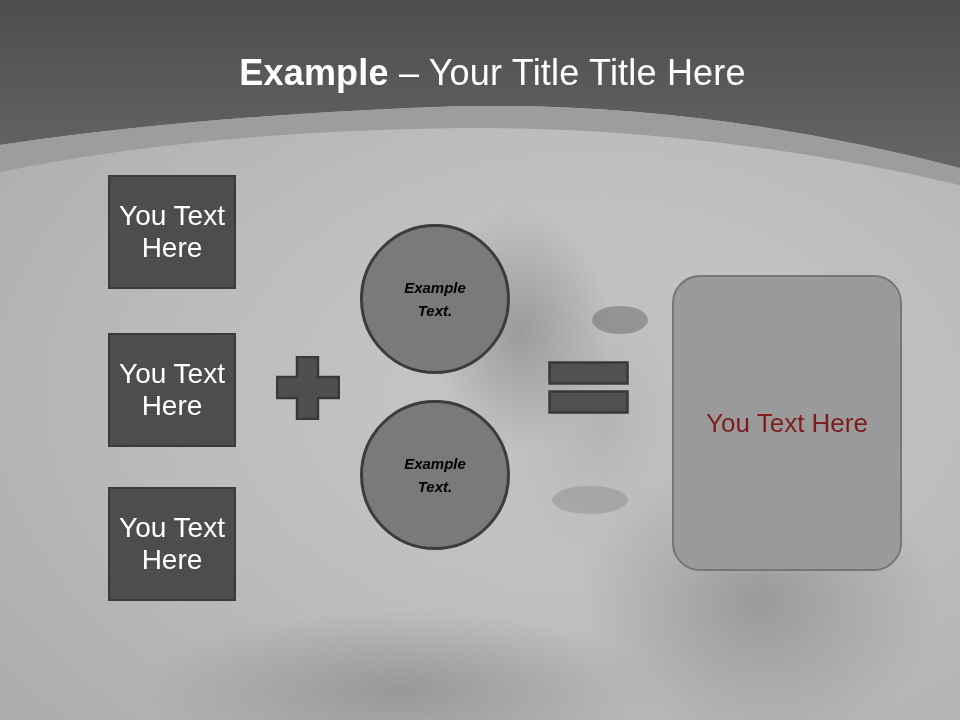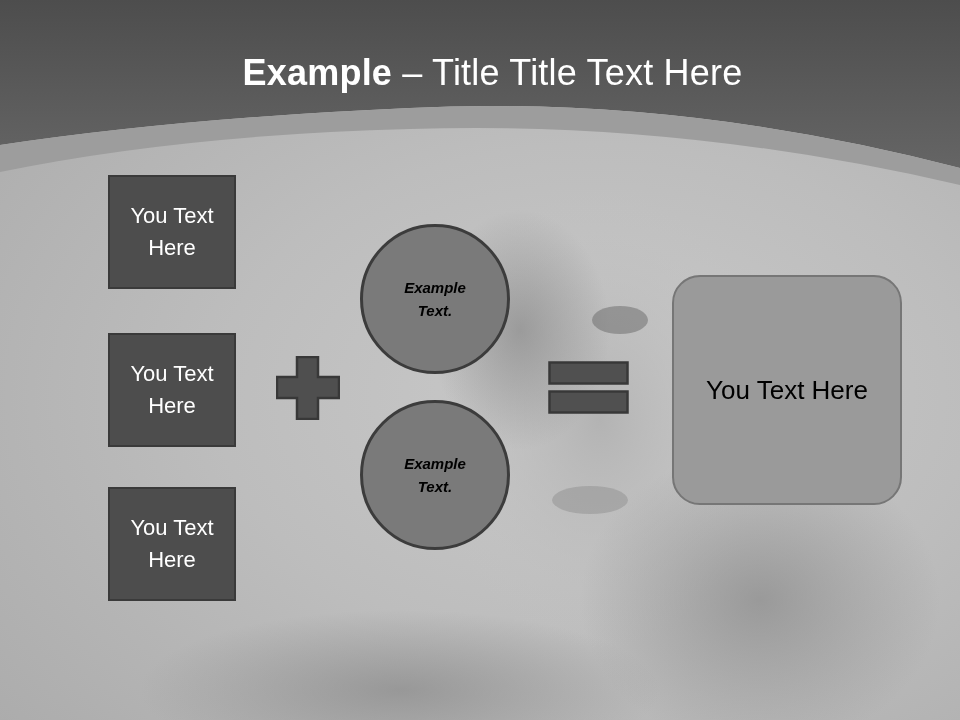--- a/index.html
+++ b/index.html
@@ -6,26 +6,26 @@
   body { width:960px; height:720px; overflow:hidden; font-family:"Liberation Sans", sans-serif; }
   .slide { position:relative; width:960px; height:720px; overflow:hidden;
     background: radial-gradient(ellipse at 62% 55%, #c9c9c9 0%, #bdbdbd 45%, #a9a9a9 100%); }
   .bg-photo { position:absolute; inset:0; }
   .header { position:absolute; left:0; top:0; width:960px; height:200px; }
   .title { position:absolute; left:0; top:52px; width:985px; text-align:center; color:#ffffff;
     font-size:36px; letter-spacing:0.2px; }
   .title b { font-weight:bold; }
   .box { position:absolute; width:128px; box-sizing:border-box; background:#4d4d4d;
     border:2px solid #3a3a3a; color:#ffffff; display:flex; align-items:center; justify-content:center;
-    text-align:center; font-size:22px; line-height:32px; }
+    text-align:center; font-size:28px; line-height:32px; }
   .circle { position:absolute; width:150px; height:150px; border-radius:50%; box-sizing:border-box;
     background:#7a7a7a; border:3px solid #3c3c3c; color:#000000; display:flex; align-items:center;
     justify-content:center; text-align:center; font-weight:bold; font-style:italic; font-size:15px; line-height:23px; }
-  .result { position:absolute; left:672px; top:275px; width:230px; height:230px; box-sizing:border-box;
-    background:#9a9a9a; border:2px solid #767676; border-radius:28px; color:#000000;
+  .result { position:absolute; left:672px; top:275px; width:230px; height:296px; box-sizing:border-box;
+    background:#9a9a9a; border:2px solid #767676; border-radius:28px; color:#7f1d1d;
     display:flex; align-items:center; justify-content:center; font-size:26px; }
   .sym { position:absolute; }
 </style>
 </head>
 <body>
 
 <div class="slide">
 
   <svg class="bg-photo" width="960" height="720" viewBox="0 0 960 720">
     <defs>
@@ -53,21 +53,21 @@
         <stop offset="1" stop-color="#656565"></stop>
       </linearGradient>
     </defs>
     <path d="M0,0 H960 V200 H0 Z" fill="none"></path>
     <path d="M0,175 Q430,60 960,185 V200 H0 Z" fill="none"></path>
     <path d="M0,0 H960 V168 Q680,95 410,108 Q180,118 0,145 Z" fill="url(#hdr)"></path>
     <path d="M0,145 Q180,118 410,108 Q680,95 960,168 V185 Q680,120 410,129 Q180,135 0,172 Z" fill="#9d9d9d"></path>
   </svg>
 
   <div class="title">
-    <b>Example</b><span> – Title Title Text Here</span>
+    <b>Example</b><span> – Your Title Title Here</span>
   </div>
 
   <div class="box" style="left:108px; top:175px; height:114px;">
     <div><span>You Text</span><br><span>Here</span></div>
   </div>
   <div class="box" style="left:108px; top:333px; height:114px;">
     <div><span>You Text</span><br><span>Here</span></div>
   </div>
   <div class="box" style="left:108px; top:487px; height:114px;">
     <div><span>You Text</span><br><span>Here</span></div>

